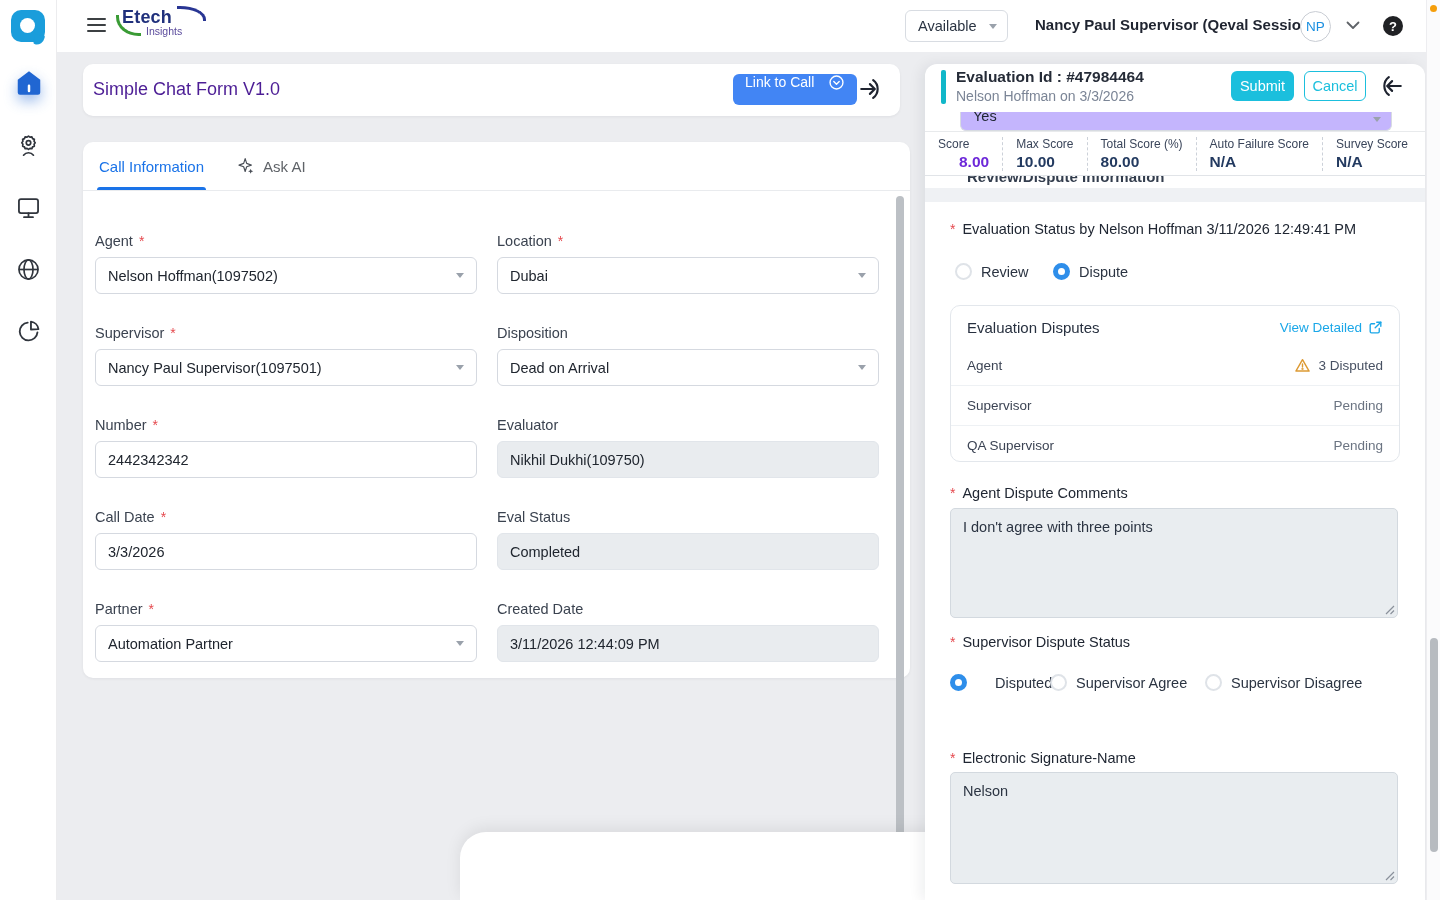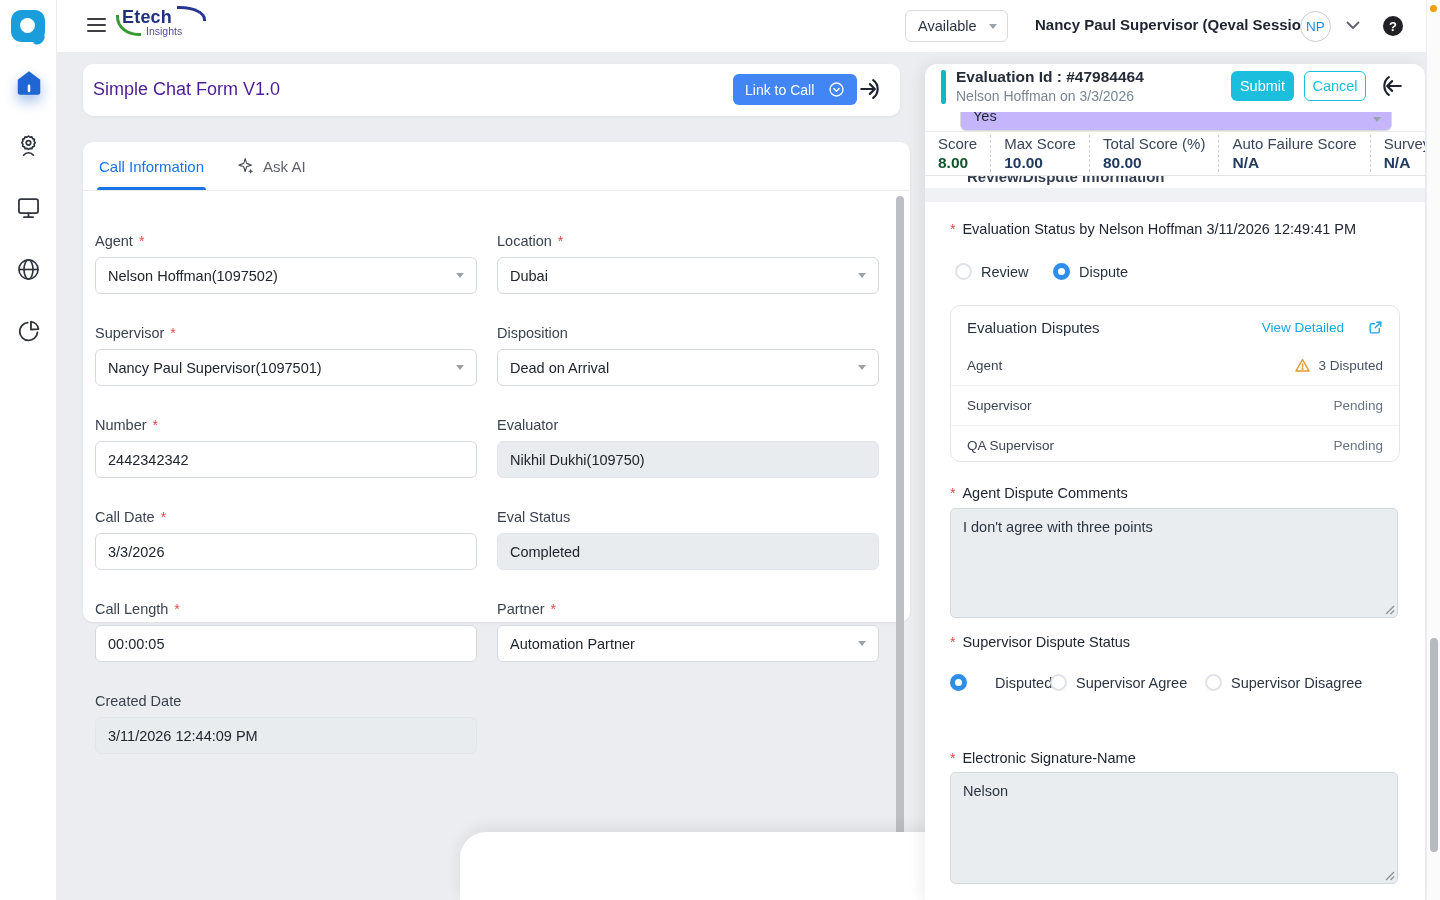--- a/index.html
+++ b/index.html
@@ -29,24 +29,24 @@
   .qlogo .qbody { position:absolute; inset:0; background:#1a9ddb; border-radius:10px; }
   .qlogo .qhole { position:absolute; left:9px; top:8px; width:15px; height:15px; background:#fff; border-radius:50%; }
   .qlogo .qtail { position:absolute; right:1px; bottom:-3px; width:10px; height:10px; background:#1a9ddb; border-radius:0 0 8px 2px; transform:rotate(12deg); }
   .snav { position:absolute; left:0; top:52px; width:57px; display:flex; flex-direction:column; align-items:center; }
   .sitem { width:57px; height:62px; display:flex; align-items:center; justify-content:center; cursor:pointer; }
   .sitem.active svg { filter:drop-shadow(0 6px 7px rgba(32,102,210,.45)); }
 
   
   .titlecard { position:absolute; left:83px; top:64px; width:817px; height:52px; background:#fff; border-radius:10px; box-shadow:0 1px 3px rgba(16,24,40,.06); z-index:2; }
   .ftitle { position:absolute; left:10px; top:15px; font-size:18px; font-weight:400; color:#4c1d95; }
-  .linkcall { position:absolute; left:650px; top:10px; height:31px; background:#4285f4; color:#fff; border:none; border-radius:6px; font-size:14px; display:flex; align-items:center; gap:14px; padding:0 12px; cursor:pointer; font-family:inherit; }
+  .linkcall { position:absolute; left:650px; top:10px; height:31px; background:#4285f4; color:#fff; border:none; border-radius:6px; font-size:14px; display:flex; align-items:flex-start; gap:14px; padding:0 12px; cursor:pointer; font-family:inherit; }
   .fwd { position:absolute; left:775px; top:12px; width:26px; height:26px; cursor:pointer; }
 
-  .formcard { position:absolute; left:83px; top:142px; width:827px; height:480px; background:#fff; border-radius:10px; box-shadow:0 1px 3px rgba(16,24,40,.06); z-index:2; }
+  .formcard { position:absolute; left:83px; top:142px; width:827px; height:536px; background:#fff; border-radius:10px; box-shadow:0 1px 3px rgba(16,24,40,.06); z-index:2; }
   .tabs { height:49px; border-bottom:1px solid #e9ebee; display:flex; align-items:stretch; padding-left:14px; }
   .tab { display:flex; align-items:center; gap:7px; padding:0 2px; margin-right:28px; font-size:15px; color:#5f6368; cursor:pointer; position:relative; }
   .tab.active { color:#1a73e8; font-weight:500; }
   .tab.active::after { content:""; position:absolute; left:0; right:0; bottom:0; height:3px; background:#1a73e8; border-radius:3px 3px 0 0; }
   .fgrid { display:grid; grid-template-columns:382px 382px; column-gap:20px; row-gap:31px; padding:42px 0 0 12px; }
   .lbl { font-size:14.5px; color:#3b4350; margin-bottom:8px; display:flex; gap:6px; align-items:baseline; }
   .req::after { content:"*"; color:#e5484d; font-size:14px; }
   .ctl { height:37px; border:1px solid #d5d9e0; border-radius:6px; display:flex; align-items:center; justify-content:space-between; padding:8px 12px; font-size:14.5px; color:#20262f; background:#fff; cursor:pointer; }
   .ctl.dis { background:#e9ecef; border-color:#e1e5ea; cursor:default; }
   .cardscroll { position:absolute; right:6px; top:54px; width:8px; height:718px; border-radius:4px; background:#bcc0c5; }
@@ -60,34 +60,34 @@
   .ev-sub { position:absolute; left:31px; top:24px; font-size:14px; color:#7b8596; }
   .btn-submit { position:absolute; left:306px; top:7px; width:63px; height:30px; background:#1bbfdd; color:#fff; border:none; border-radius:6px; font-size:14.5px; cursor:pointer; font-family:inherit; }
   .btn-cancel { position:absolute; left:379px; top:7px; width:62px; height:30px; background:#fff; color:#1bbfdd; border:1.5px solid #1bbfdd; border-radius:6px; font-size:14.5px; cursor:pointer; font-family:inherit; }
   .backico { position:absolute; left:453px; top:9px; width:26px; height:26px; cursor:pointer; }
   .partial-select { position:absolute; left:35px; top:48px; width:432px; height:19px; border:1px solid #d7dbe1; border-top:none; border-radius:0 0 6px 6px; overflow:hidden; background:#c4b5fd; z-index:1; }
   .partial-select .ptxt { position:absolute; left:12px; top:-4px; font-size:14.5px; color:#202733; }
   .partial-select .chev { position:absolute; right:10px; top:5px; }
   .scorebar { position:absolute; left:0; top:67px; width:500px; height:45px; background:#fff; border-top:1px solid #e8eaec; border-bottom:1px solid #e1e4e8; display:flex; align-items:center; z-index:5; }
   .sc-item { padding:0 13px; }
   .sc-item + .sc-item { border-left:1px dashed #ccd1d9; }
-  .sc-lab { font-size:15px; color:#3a455a; margin-bottom:2px; white-space:nowrap; }
+  .sc-lab { font-size:12px; color:#3a455a; margin-bottom:2px; white-space:nowrap; }
   .sc-val { font-size:15.5px; font-weight:600; color:#233a60; }
-  .sc-val.green { color:#14532d; }
+  .sc-val.green { color:#6d28d9;margin-left:21px; }
   .clipheading { position:absolute; left:42px; top:104px; font-size:15px; font-weight:600; color:#333d4d; z-index:1; }
   .grayband { position:absolute; left:0; top:124px; width:500px; height:14px; background:#eff1f4; z-index:6; }
   .statline { position:absolute; left:25px; top:157px; display:flex; gap:7px; font-size:14.5px; color:#202733; align-items:baseline; }
   .star { color:#e5484d; font-size:14px; }
   .radiorow { position:absolute; display:flex; align-items:center; gap:9px; font-size:14.5px; color:#2b3442; }
   .radio { width:17px; height:17px; border-radius:50%; border:2px solid #dfe3e8; background:#fff; cursor:pointer; flex:none; }
   .radio.checked { border:5px solid #2e8eea; }
   .edcard { position:absolute; left:25px; top:241px; width:450px; height:157px; border:1px solid #e3e7ec; border-radius:10px; overflow:hidden; background:#fff; }
   .ed-head { padding:13px 16px 9px; display:flex; justify-content:space-between; align-items:center; }
   .ed-title { font-size:15px; color:#27303f; }
-  .ed-link { display:flex; align-items:flex-start; gap:24px; font-size:13.5px; color:#1aa7e8; cursor:pointer; }
+  .ed-link { display:flex; align-items:flex-start; gap:6px; font-size:13.5px; color:#1aa7e8; cursor:pointer; }
   .ed-row { height:40px; margin:0 0; padding:0 16px; display:flex; justify-content:space-between; align-items:center; font-size:13.5px; }
   .ed-row + .ed-row { border-top:1px solid #eef1f4; }
   .ed-role { color:#3c4454; }
   .ed-status { color:#6b7482; display:flex; align-items:center; gap:7px; }
   .ed-status.warn { color:#475062; }
   .tarea { position:absolute; left:25px; width:448px; background:#e9edf0; border:1px solid #d3d9df; border-radius:5px; padding:10px 12px; font-size:14.5px; color:#2b3442; }
   .flabel { position:absolute; left:25px; display:flex; gap:7px; font-size:14.5px; color:#202733; align-items:baseline; }
   .rz { position:absolute; right:2px; bottom:2px; }
 
   
@@ -264,29 +264,20 @@
     <div>
       <div class="lbl">
           <span>Eval Status</span>
         </div>
       <div class="ctl dis">
           <span>Completed</span>
         </div>
     </div>
     <div>
       <div class="lbl">
-          <span>Call Length</span>
-          <span class="req"></span>
-        </div>
-      <div class="ctl">
-          <span>00:00:05</span>
-        </div>
-    </div>
-    <div>
-      <div class="lbl">
           <span>Partner</span>
           <span class="req"></span>
         </div>
       <div class="ctl">
           <span>Automation Partner</span>
           <i class="chev"></i>
         </div>
     </div>
     <div>
       <div class="lbl">

